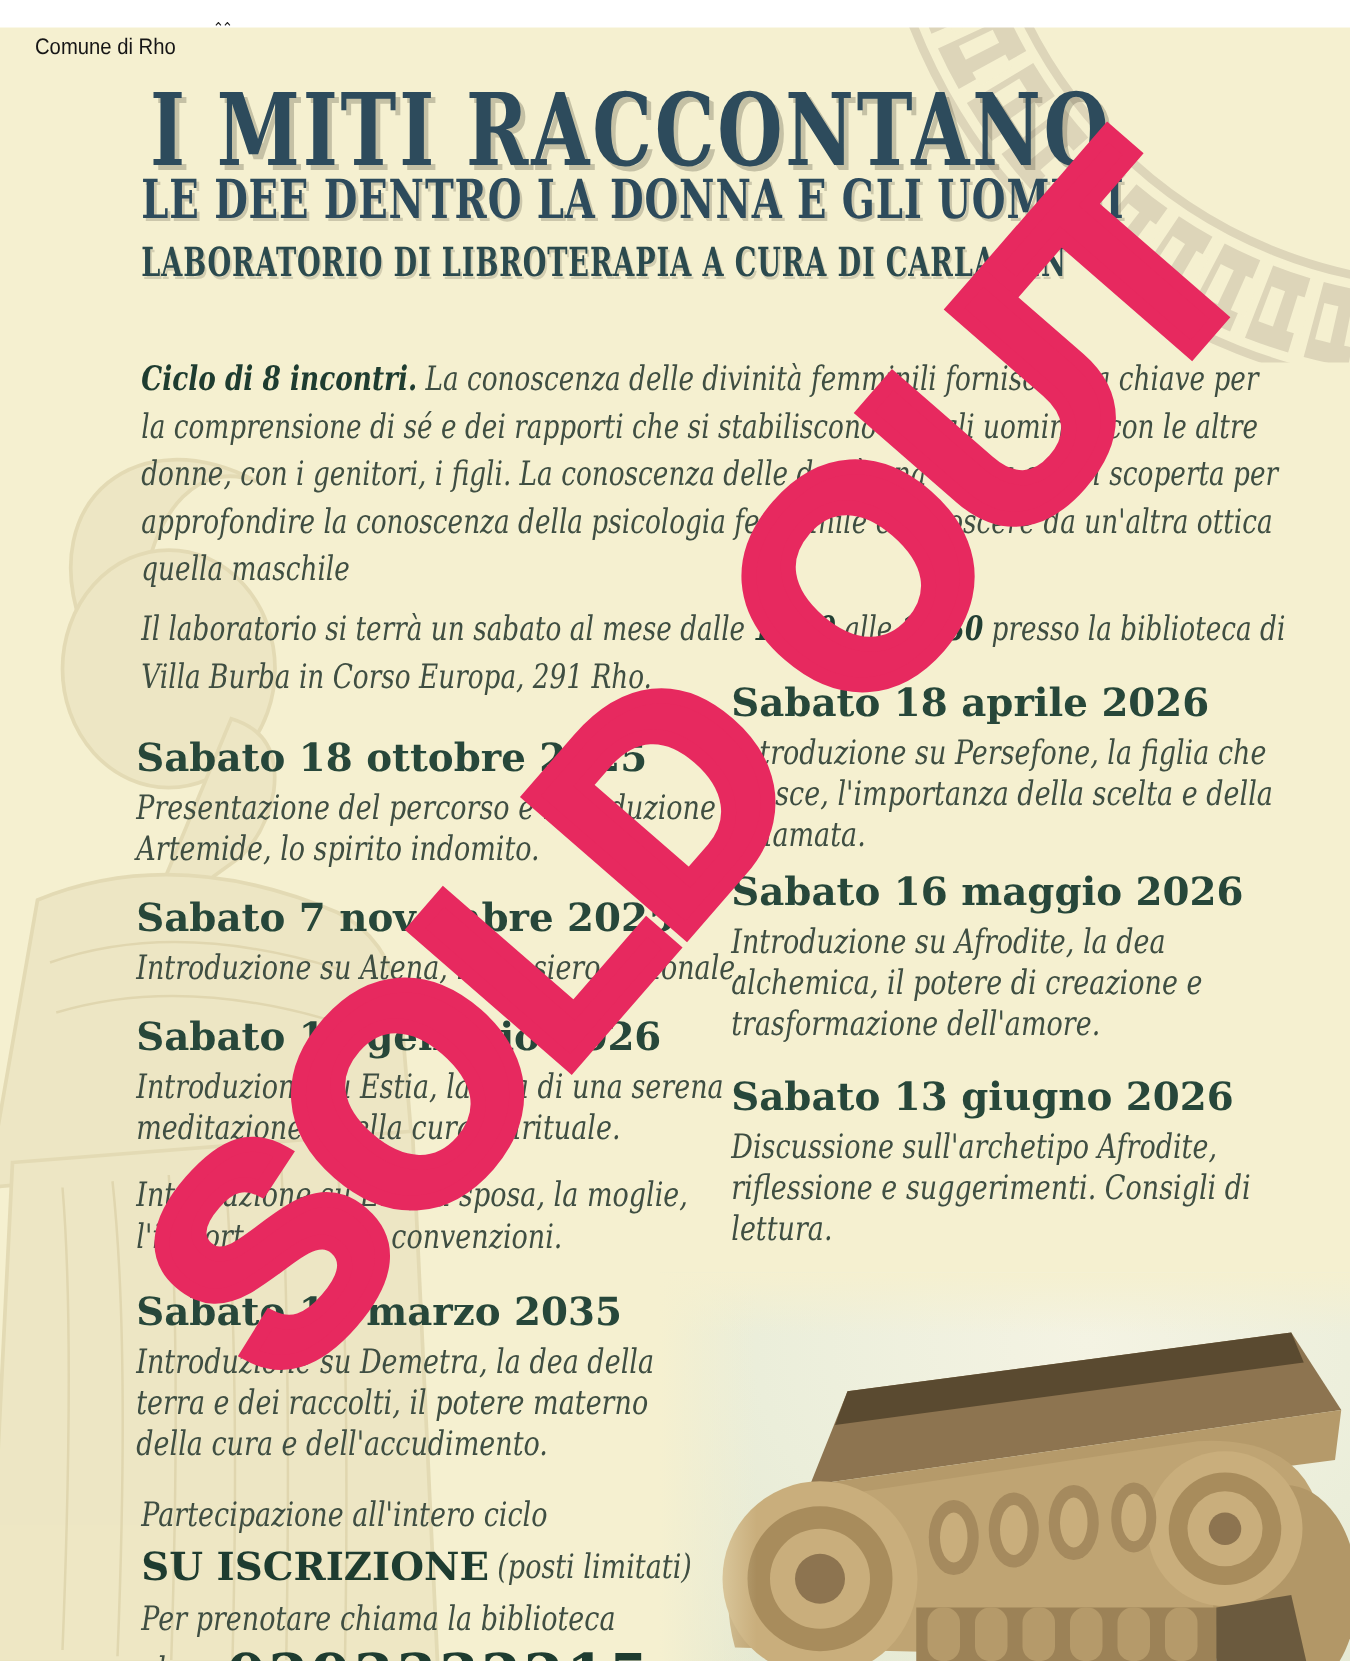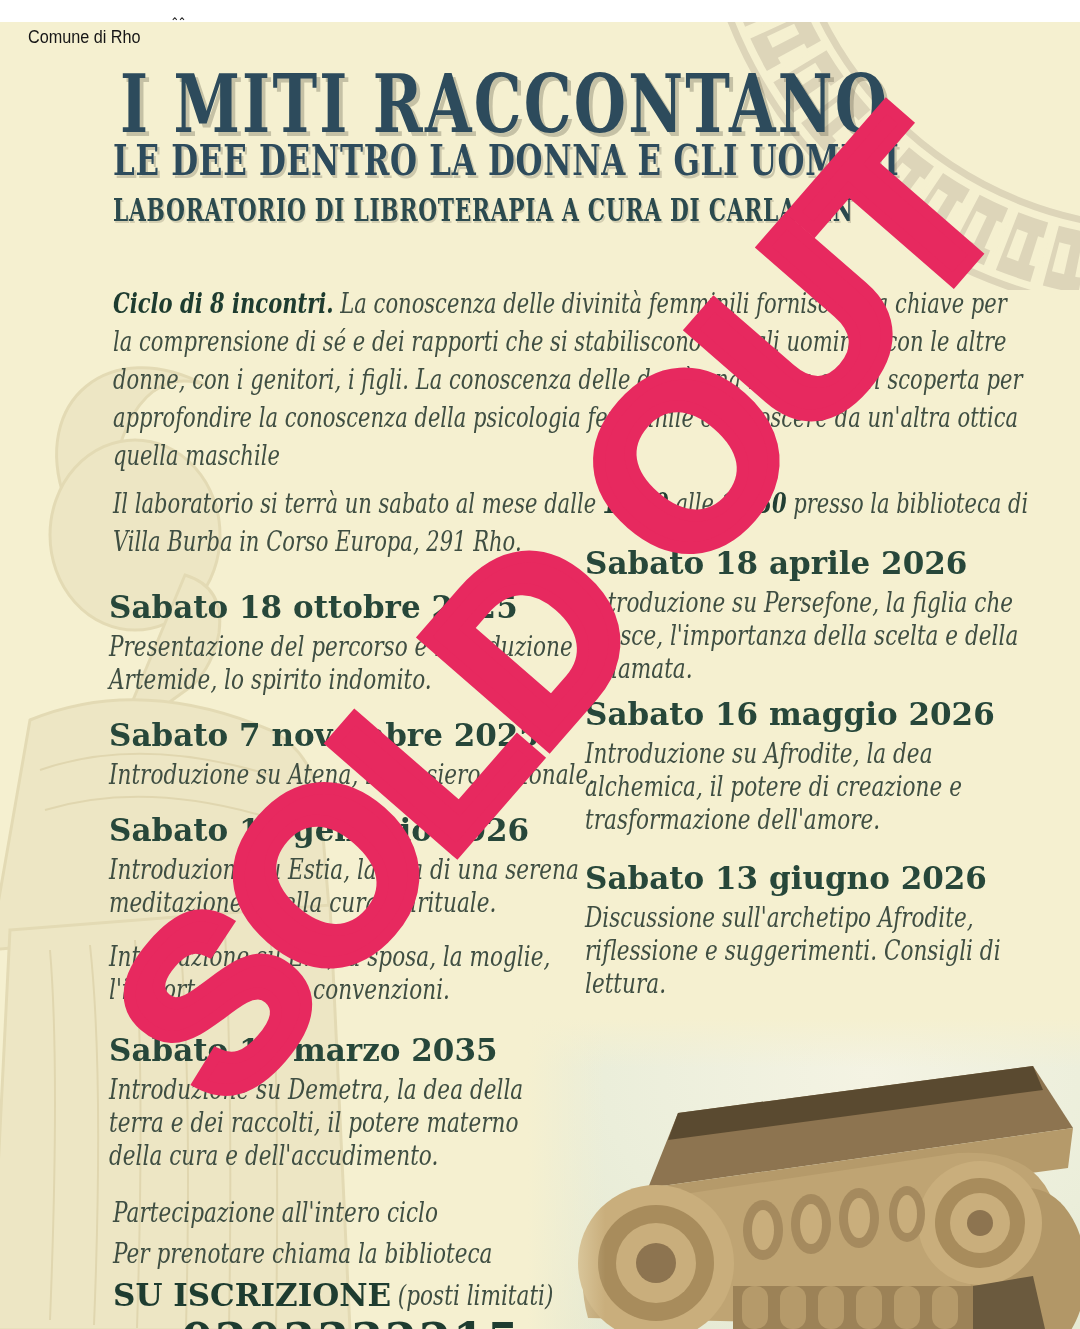--- a/index.html
+++ b/index.html
@@ -46,21 +46,21 @@
   .col{position:absolute;top:545px;z-index:2;}
   .col-left{left:109px;width:520px;margin-top:44px;}
   .col-right{left:585px;width:495px;}
   .session h4{margin:0 0 5px 0;font-size:31px;line-height:36px;font-weight:bold;color:#27473a;white-space:nowrap;}
   .session p{margin:0;font-size:27px;line-height:33px;width:620px;
              transform:scaleX(.8);transform-origin:left top;}
   .mb21{margin-bottom:21px;} .mb26{margin-bottom:26px;} .mb25{margin-bottom:11px;} .mb18{margin-bottom:24px;}
 
   
   .registration{position:absolute;left:113px;top:1192px;z-index:2;color:#3f4e42;}
-  .reg-line{display:flex;align-items:center;white-space:pre;}
+  .reg-line{display:flex;align-items:flex-start;white-space:pre;}
   .reg-it{font-style:italic;font-size:27px;line-height:41px;display:inline-block;
           transform:scaleX(.8);transform-origin:left bottom;white-space:pre;}
   .reg-bold{font-weight:bold;font-size:31px;line-height:42px;color:#1e3c30;white-space:pre;}
   .reg-phone{font-weight:bold;font-size:46px;line-height:48px;letter-spacing:2px;color:#1e3c30;white-space:pre;}
 
   
   .stamp{position:absolute;left:555px;top:612px;z-index:6;
          transform:translate(-50%,-50%) rotate(-49deg);
          font-family:"Liberation Sans",sans-serif;font-weight:bold;font-size:240px;line-height:1;
          letter-spacing:-6px;color:#e7295f;-webkit-text-stroke:12px #e7295f;white-space:nowrap;}
@@ -206,27 +206,27 @@
 riflessione e suggerimenti. Consigli di
 lettura.</p>
     </div>
   </div>
 
   <div class="registration">
     <div class="reg-line">
       <span class="reg-it">Partecipazione all'intero ciclo</span>
     </div>
     <div class="reg-line">
-      <span class="reg-it">Per prenotare chiama la biblioteca</span>
-    </div>
-    <div class="reg-line">
       <span class="reg-bold">SU ISCRIZIONE</span>
       <span class="reg-it"> (posti limitati)</span>
     </div>
     <div class="reg-line">
+      <span class="reg-it">Per prenotare chiama la biblioteca</span>
+    </div>
+    <div class="reg-line">
       <span class="reg-it">al n. </span>
       <span class="reg-phone">0293332215</span>
     </div>
   </div>
 
   <div class="stamp">SOLD OUT</div>
 
 </div>
 
 </body></html>

